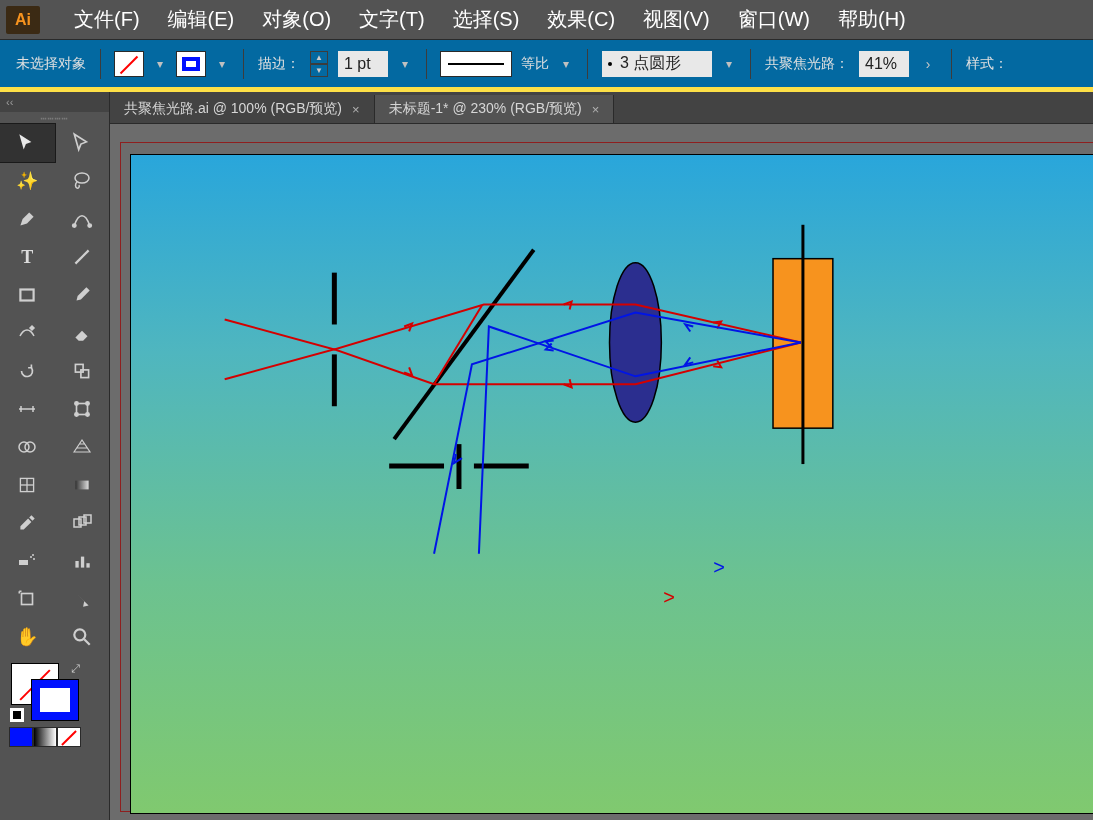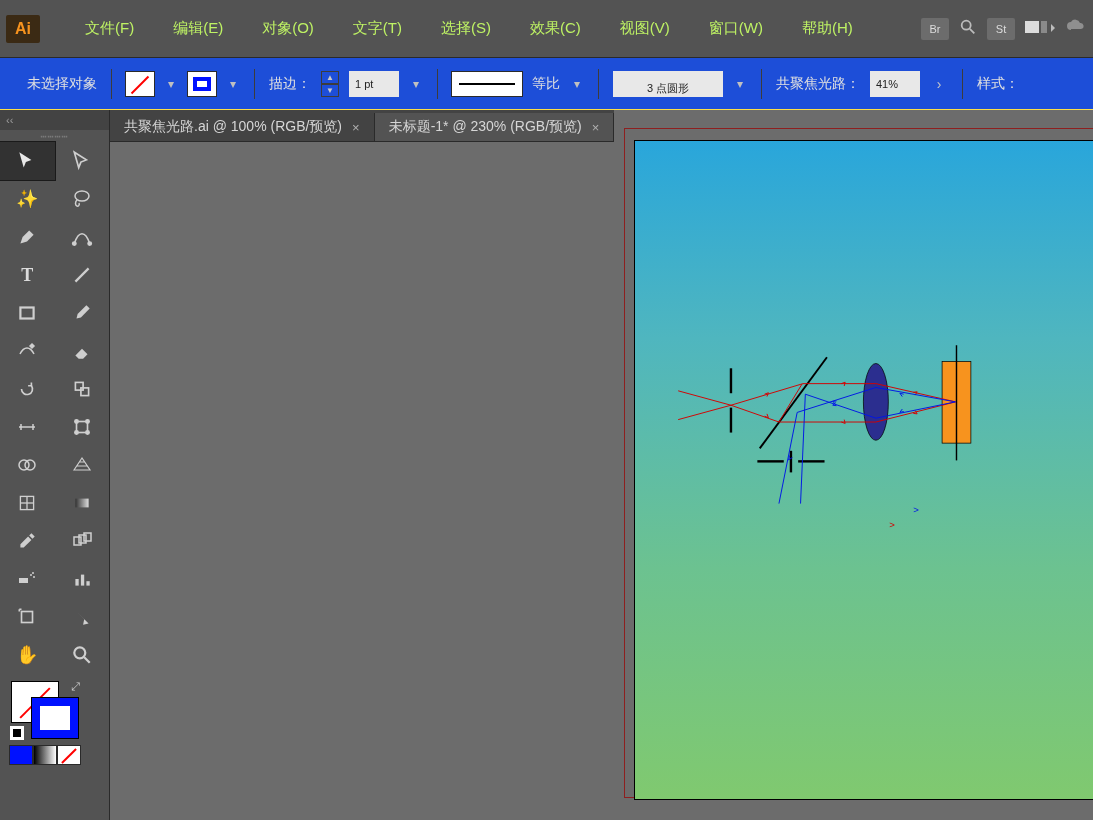--- a/index.html
+++ b/index.html
@@ -7,42 +7,42 @@
     font-family: "Microsoft YaHei", "SimSun", Arial, sans-serif;
     background: #323232;
     color: #c8c8c8;
     width: 1093px;
     height: 820px;
     overflow: hidden;
     font-size: 13px;
   }
   
   .menubar {
-    height: 58px;
+    height: 40px;
     background: #535353;
     display: flex;
     align-items: center;
     padding: 0 6px;
-    gap: 15px;
+    gap: 4px;
     border-bottom: 1px solid #2a2a2a;
   }
   .ai-logo {
     width: 34px; height: 28px;
     background: #3b2a14;
     color: #f7931e;
     font-weight: bold;
     font-size: 16px;
     display: flex; align-items: center; justify-content: center;
     border-radius: 2px;
     margin-right: 18px;
   }
   .menu-item {
     padding: 4px 12px;
-    color: #bef264;
-    font-size: 15px;
+    color: #ffffff;
+    font-size: 20px;
     cursor: pointer;
   }
   .menubar-right {
     margin-left: auto;
     display: flex;
     gap: 10px;
     align-items: center;
   }
   .mb-btn {
     width: 28px; height: 22px;
@@ -51,25 +51,25 @@
     font-size: 11px;
     color:#dcdcdc;
     border-radius:2px;
     cursor:pointer;
   }
   .mb-icon { color:#bcbcbc; cursor:pointer; }
 
   
   .controlbar {
     height: 52px;
-    background: #1d4ed8;
-    border-bottom: 1px solid #fde047;
+    background: #0369a1;
+    border-bottom: 5px solid #fde047;
     display: flex;
     align-items: center;
-    padding: 0 27px;
+    padding: 0 16px;
     gap: 10px;
     font-size: 14px;
   }
   .cb-label { color:#e0e0e0; }
   .cb-sep { width:1px; height:30px; background:#3c3c3c; margin:0 4px; }
   .swatch-nofill {
     width: 28px; height: 24px;
     background:#fff;
     position:relative;
     cursor:pointer;
@@ -94,36 +94,36 @@
     display:flex; align-items:center; justify-content:center;
     cursor:pointer;
     color:#c0c0c0;
     font-size:12px;
   }
   .cb-field {
     height:26px; background:#e8e8e8; color:#222;
     padding:2px 6px;
     display:flex; align-items:center;
     min-width:50px;
-    font-size:11px;
+    font-size:16px;
   }
   .stepper {
     width:18px; height:26px;
     display:flex; flex-direction:column;
     cursor:pointer;
   }
   .stepper div{ flex:1; display:flex; align-items:center; justify-content:center; font-size:8px; color:#ccc; border:1px solid #3c3c3c;}
   .linepreview {
     width:70px; height:24px; background:#fff;
     display:flex; align-items:center; justify-content:center;
     outline:1px solid #2a2a2a;
     cursor:pointer;
   }
   .linepreview span{height:2px; width:56px; background:#000;}
-  .cb-field.wide{ min-width:110px; justify-content:flex-start; gap:8px;flex-direction:column; }
+  .cb-field.wide{ min-width:110px; justify-content:flex-start; gap:8px; }
   .dot{ width:4px;height:4px;background:#000;border-radius:50%;}
   .cb-more { width:18px; display:flex; align-items:center; justify-content:center; cursor:pointer;}
 
   
   .workspace {
     display:flex;
     height: calc(820px - 40px - 52px);
   }
 
   
@@ -199,20 +199,21 @@
   .cr{ width:22px; height:18px; outline:1px solid #2a2a2a; cursor:pointer;}
   .cr.blue{background:#0011ff;}
   .cr.grad{background:linear-gradient(90deg,#000,#fff);}
   .cr.none{background:#fff; position:relative;}
   .cr.none::after{content:"";position:absolute;left:1px;right:1px;top:50%;border-top:2px solid red;transform:rotate(-45deg);}
 
   
   .docarea{
     flex:1;
     display:flex;
+    flex-direction:column;
     background:#6c6c6c;
     overflow:hidden;
   }
   .tabs{
     height:32px;
     background:#434343;
     display:flex;
     align-items:flex-end;
     border-bottom:1px solid #2a2a2a;
   }
@@ -261,42 +262,20 @@
   <div class="ai-logo">Ai</div>
   <div class="menu-item">文件(F)</div>
   <div class="menu-item">编辑(E)</div>
   <div class="menu-item">对象(O)</div>
   <div class="menu-item">文字(T)</div>
   <div class="menu-item">选择(S)</div>
   <div class="menu-item">效果(C)</div>
   <div class="menu-item">视图(V)</div>
   <div class="menu-item">窗口(W)</div>
   <div class="menu-item">帮助(H)</div>
-  <div class="menubar-right">
-    <div class="mb-btn">Br</div>
-    <div class="mb-icon">
-      <svg width="18" height="18" viewBox="0 0 20 20" stroke="#bcbcbc" fill="none" stroke-width="2">
-          <circle cx="8" cy="8" r="5"></circle>
-          <line x1="12" y1="12" x2="17" y2="17"></line>
-        </svg>
-    </div>
-    <div class="mb-btn">St</div>
-    <div class="mb-icon">
-      <svg width="30" height="16" viewBox="0 0 30 16">
-          <rect x="0" y="2" width="14" height="12" fill="#dcdcdc"></rect>
-          <rect x="16" y="2" width="6" height="12" fill="#8a8a8a"></rect>
-          <path d="M26 5 L30 9 L26 13" fill="#bcbcbc"></path>
-        </svg>
-    </div>
-    <div class="mb-icon">
-      <svg width="22" height="18" viewBox="0 0 22 18" fill="#8f8f8f">
-          <path d="M6 12a4 4 0 010-8 5 5 0 019 1 3 3 0 011 6H6z"></path>
-        </svg>
-    </div>
-  </div>
 </div>
 
 <div class="controlbar">
   <span class="cb-label">未选择对象</span>
   <div class="cb-sep"></div>
 
   <div class="swatch-nofill"></div>
   <div class="chev">▾</div>
 
   <div class="swatch-stroke">

